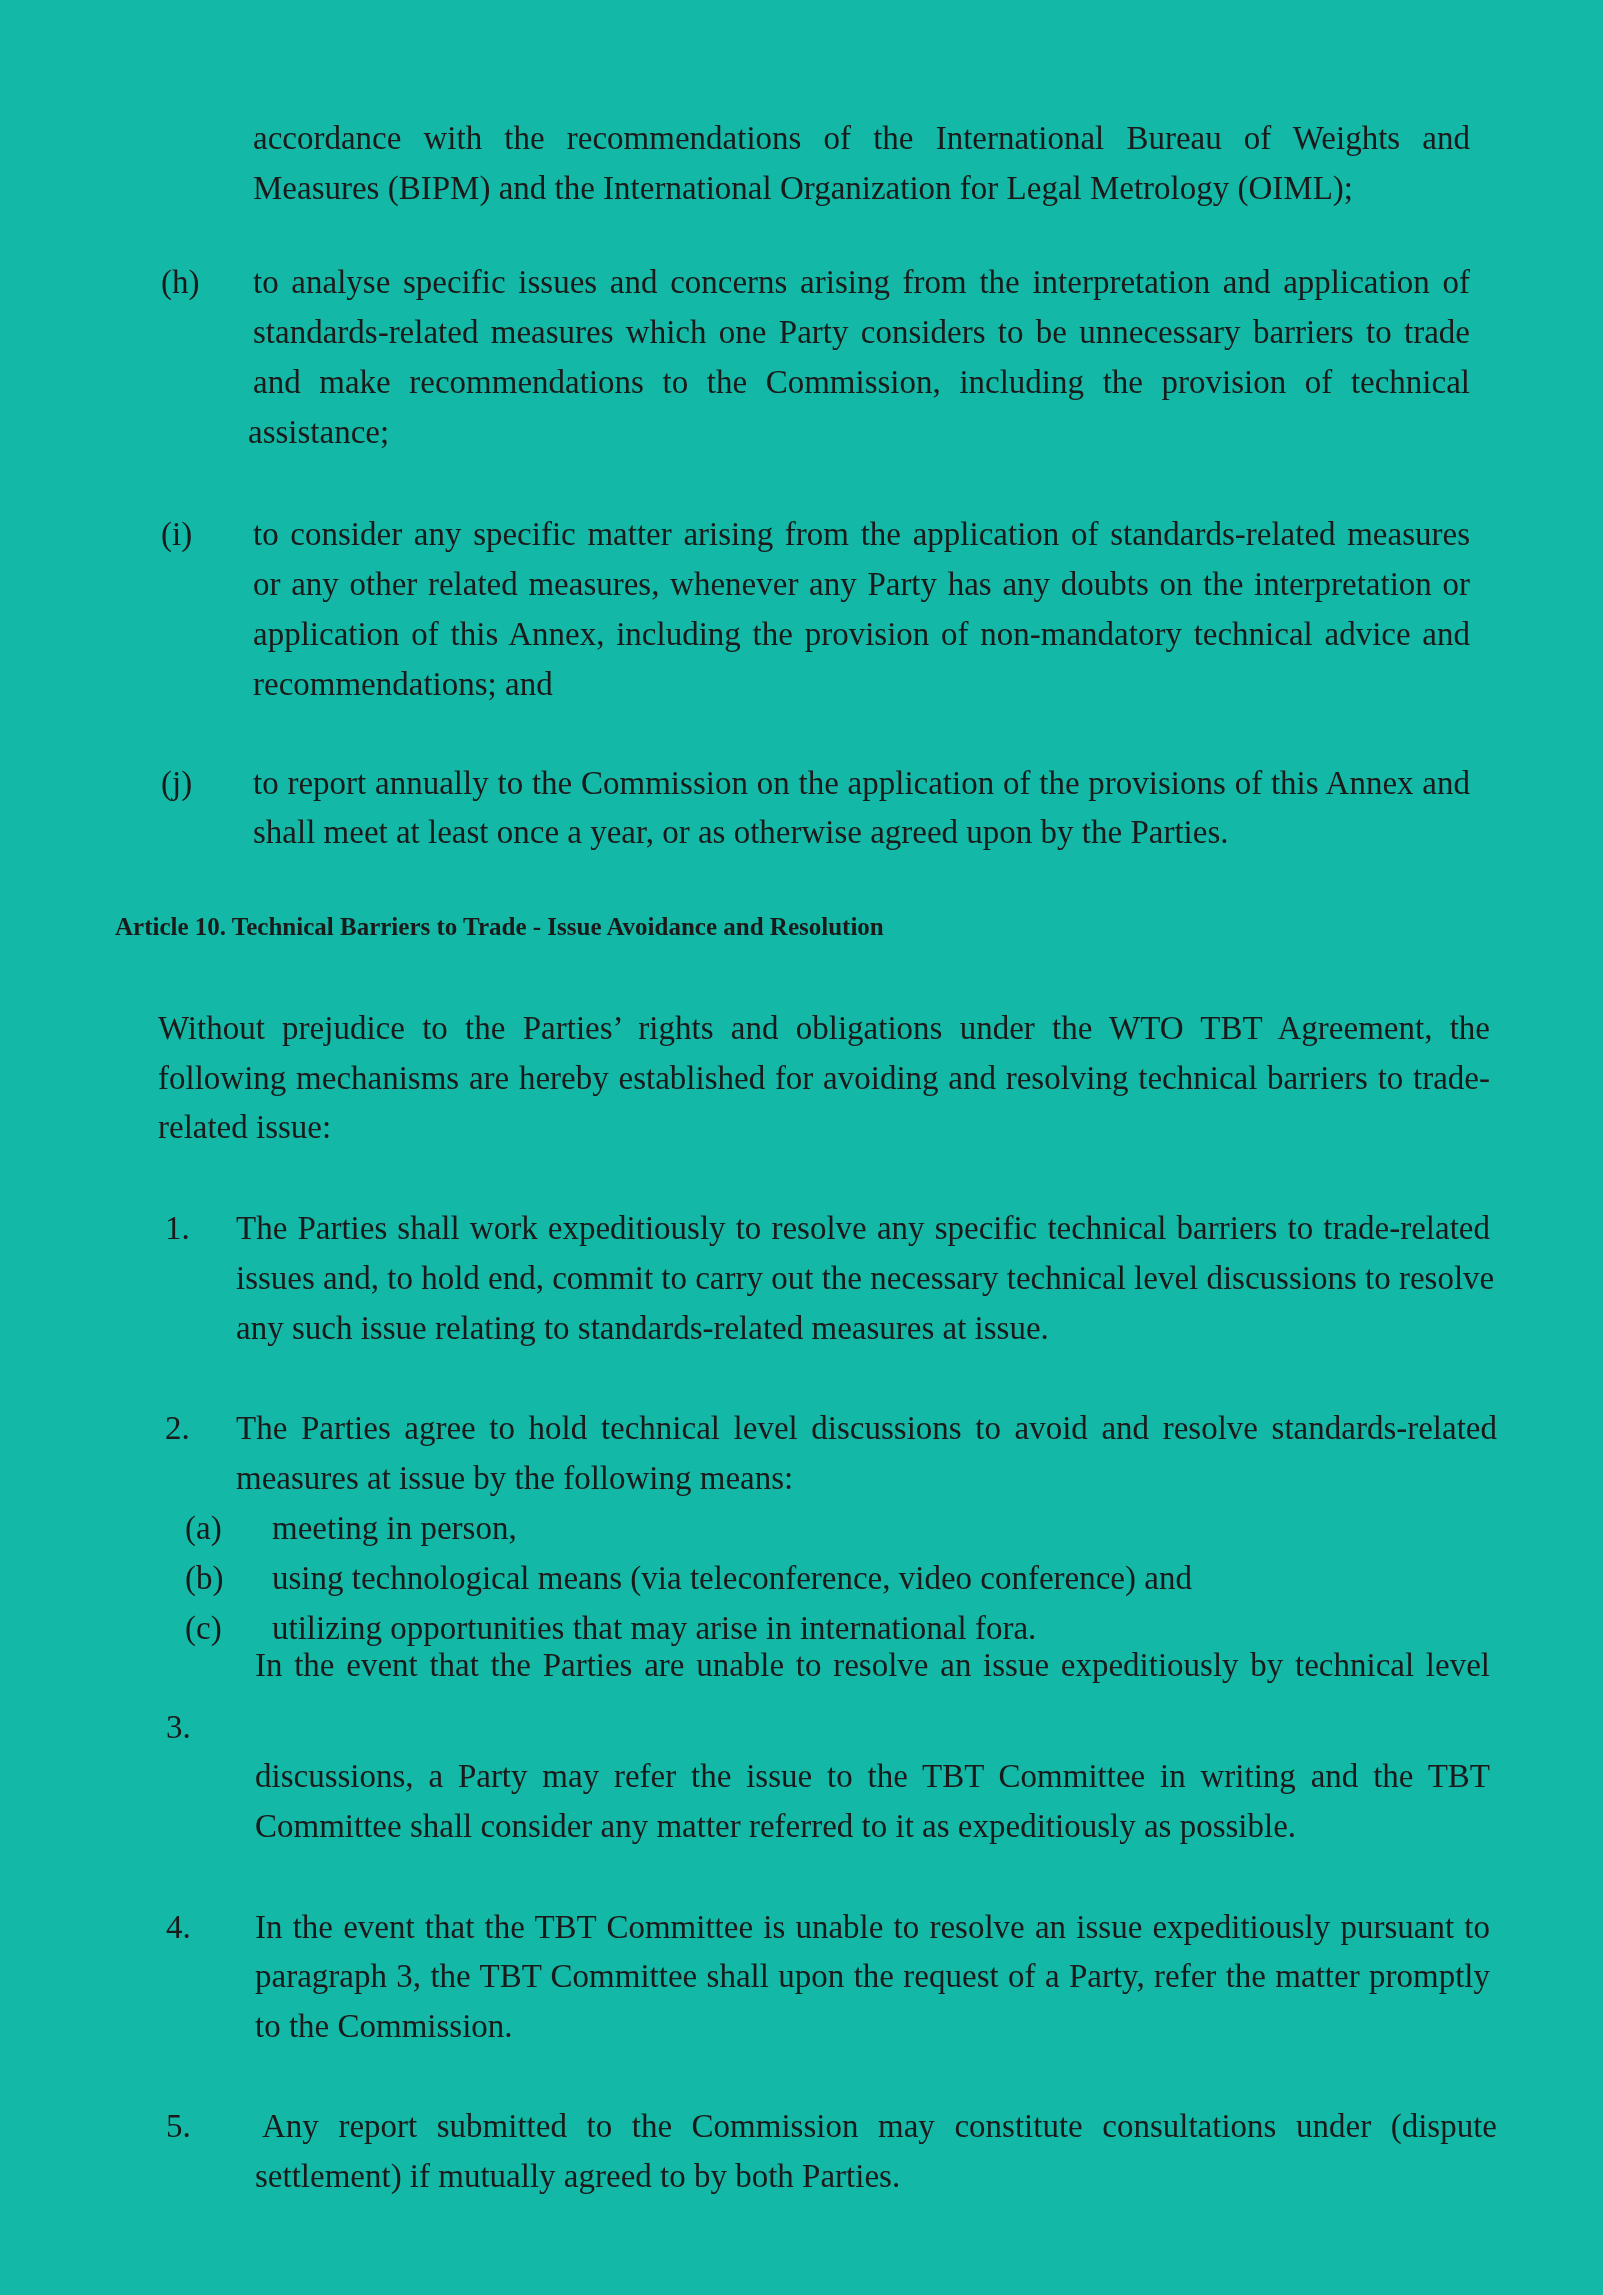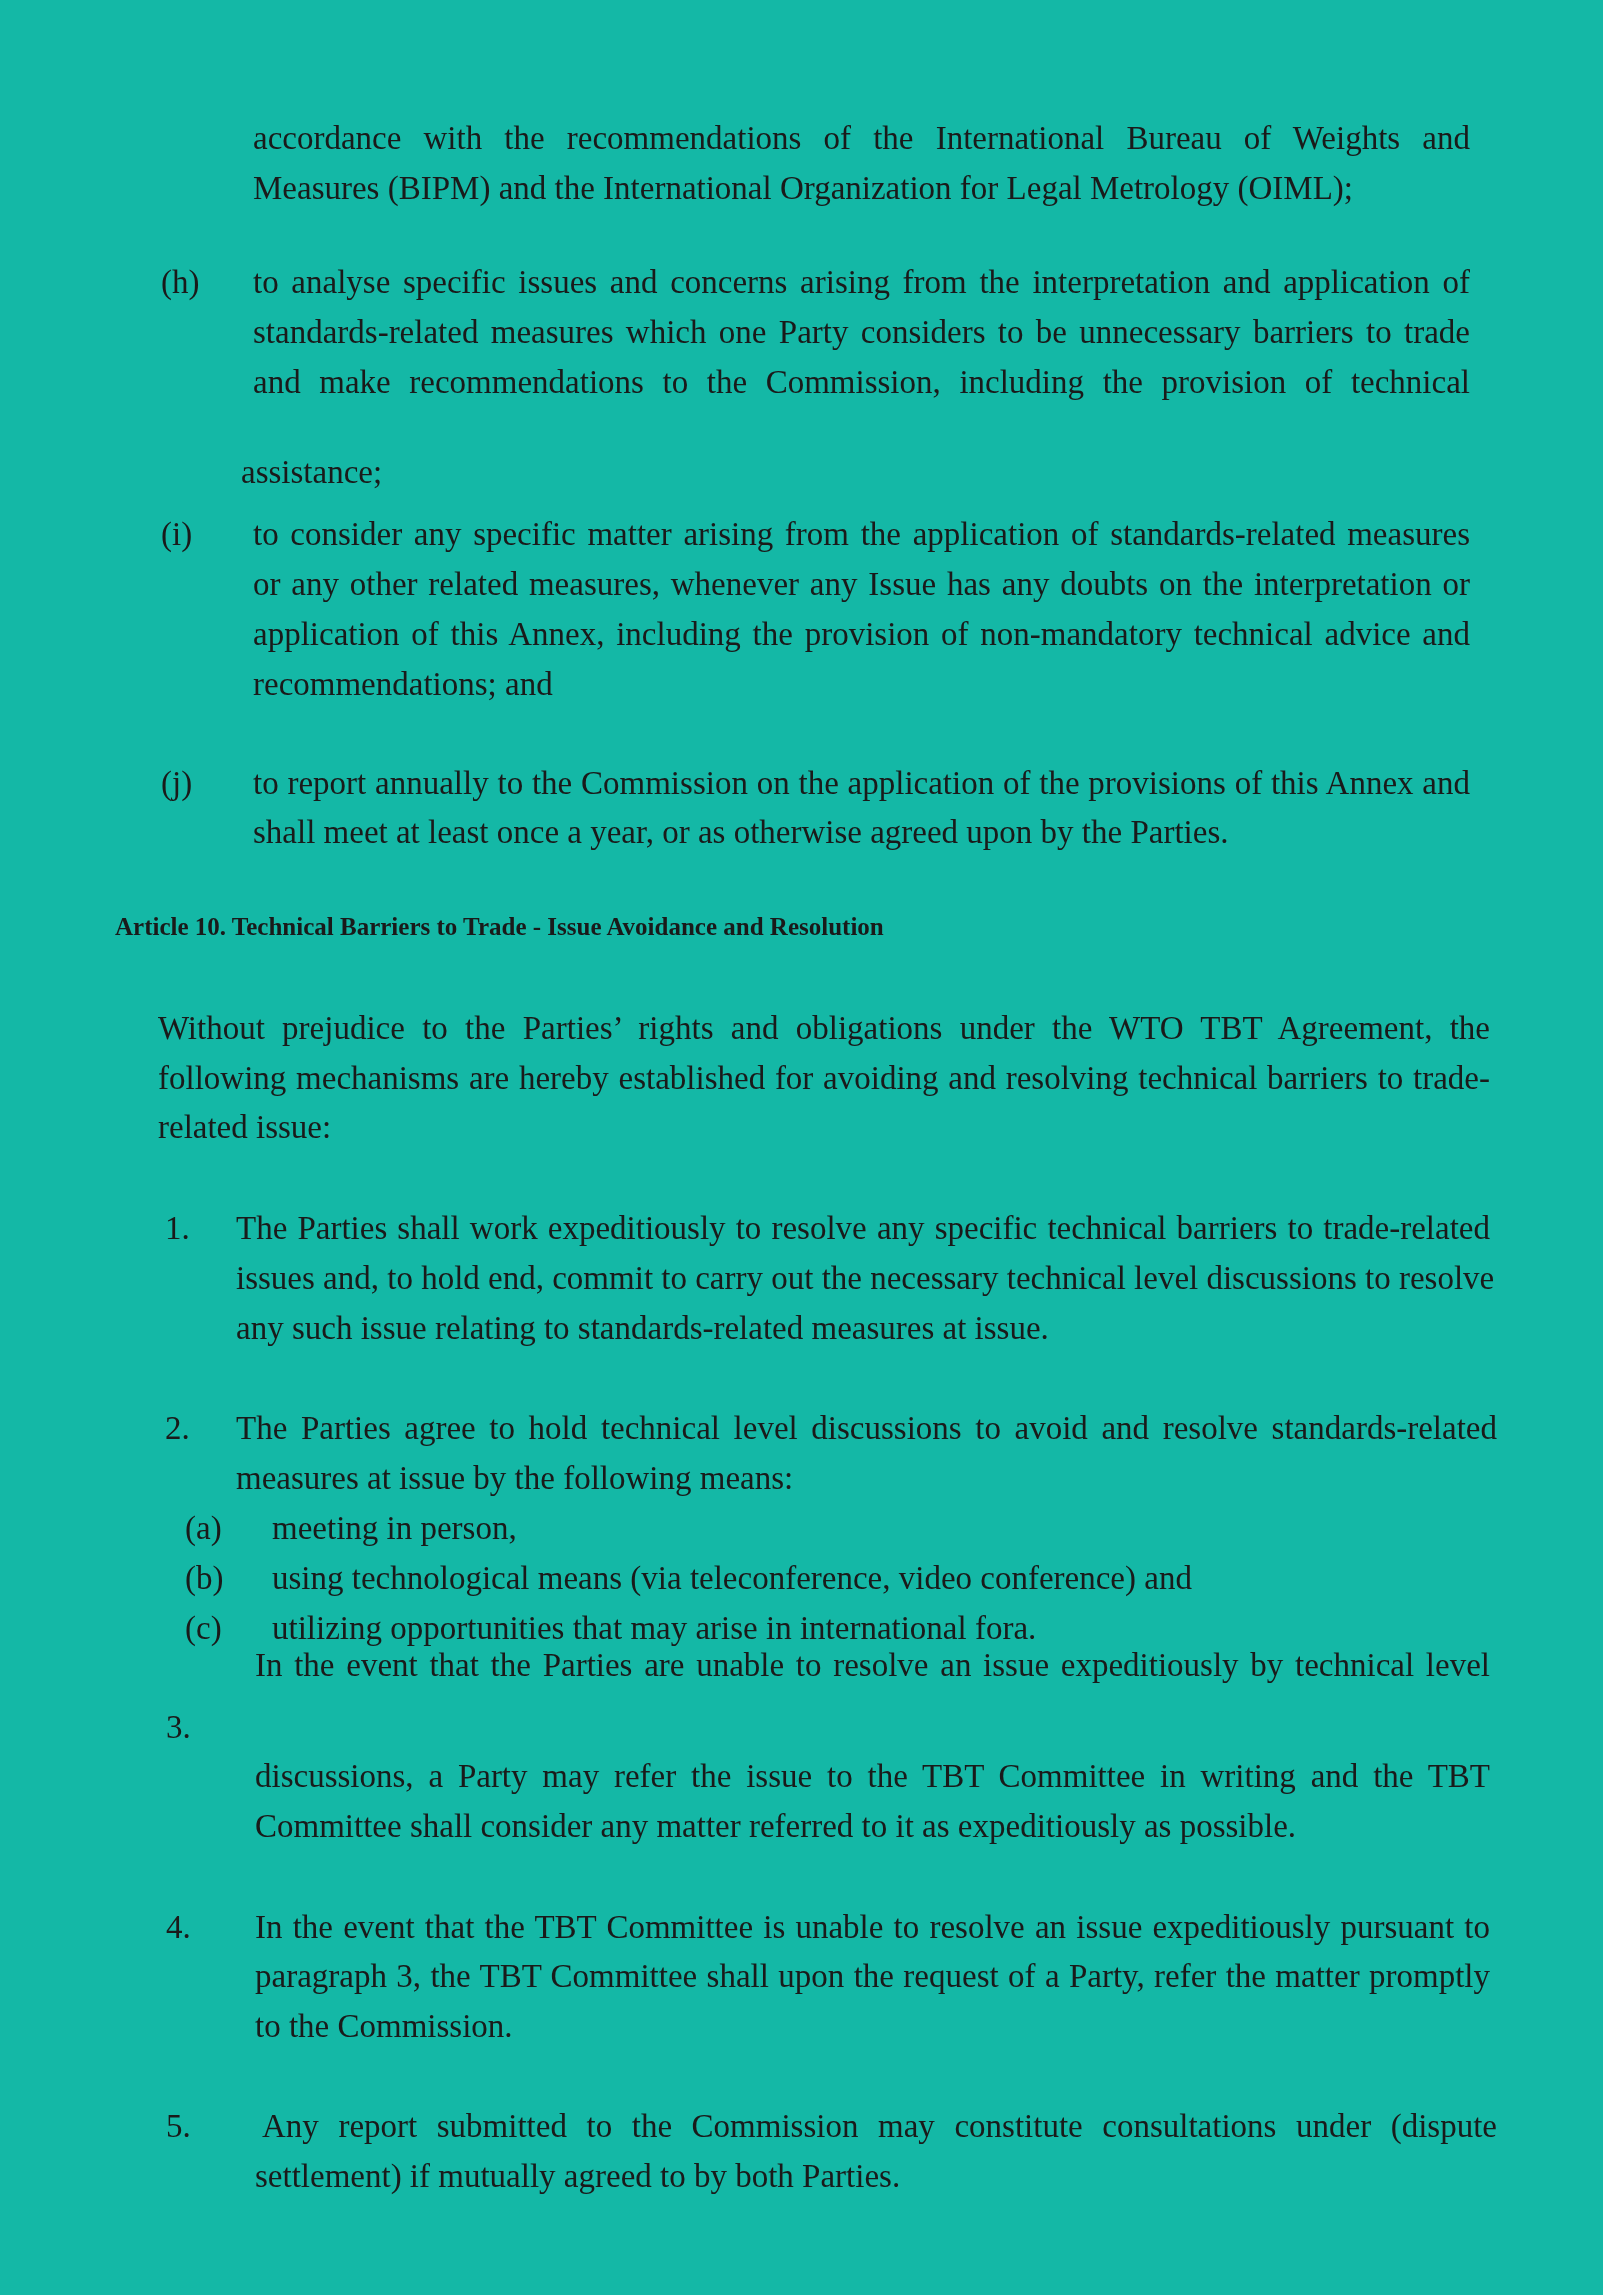--- a/index.html
+++ b/index.html
@@ -19,27 +19,27 @@
   <div>
     <div class="line just" style="left:253px; top:113px; width:1217px;">accordance with the recommendations of the International Bureau of Weights and</div>
     <div class="line" style="left:253px; top:163px;">Measures (BIPM) and the International Organization for Legal Metrology (OIML);</div>
   </div>
 
   <div>
     <div class="label" style="left:161px; top:257px;">(h)</div>
     <div class="line just" style="left:253px; top:257px; width:1217px;">to analyse specific issues and concerns arising from the interpretation and application of</div>
     <div class="line just" style="left:253px; top:307px; width:1217px;">standards-related measures which one Party considers to be unnecessary barriers to trade</div>
     <div class="line just" style="left:253px; top:357px; width:1217px;">and make recommendations to the Commission, including the provision of technical</div>
-    <div class="line" style="left:241px; top:407px;margin-top:40px;">assistance;</div>
+    <div class="line" style="left:248px; top:407px;">assistance;</div>
   </div>
 
   <div>
     <div class="label" style="left:161px; top:509px;">(i)</div>
     <div class="line just" style="left:253px; top:509px; width:1217px;">to consider any specific matter arising from the application of standards-related measures</div>
-    <div class="line just" style="left:253px; top:559px; width:1217px;">or any other related measures, whenever any Issue has any doubts on the interpretation or</div>
+    <div class="line just" style="left:253px; top:559px; width:1217px;">or any other related measures, whenever any Party has any doubts on the interpretation or</div>
     <div class="line just" style="left:253px; top:609px; width:1217px;">application of this Annex, including the provision of non-mandatory technical advice and</div>
     <div class="line" style="left:253px; top:659px;">recommendations; and</div>
   </div>
 
   <div>
     <div class="label" style="left:161px; top:758px;">(j)</div>
     <div class="line just" style="left:253px; top:758px; width:1217px;">to report annually to the Commission on the application of the provisions of this Annex and</div>
     <div class="line" style="left:253px; top:807px;">shall meet at least once a year, or as otherwise agreed upon by the Parties.</div>
   </div>
 

